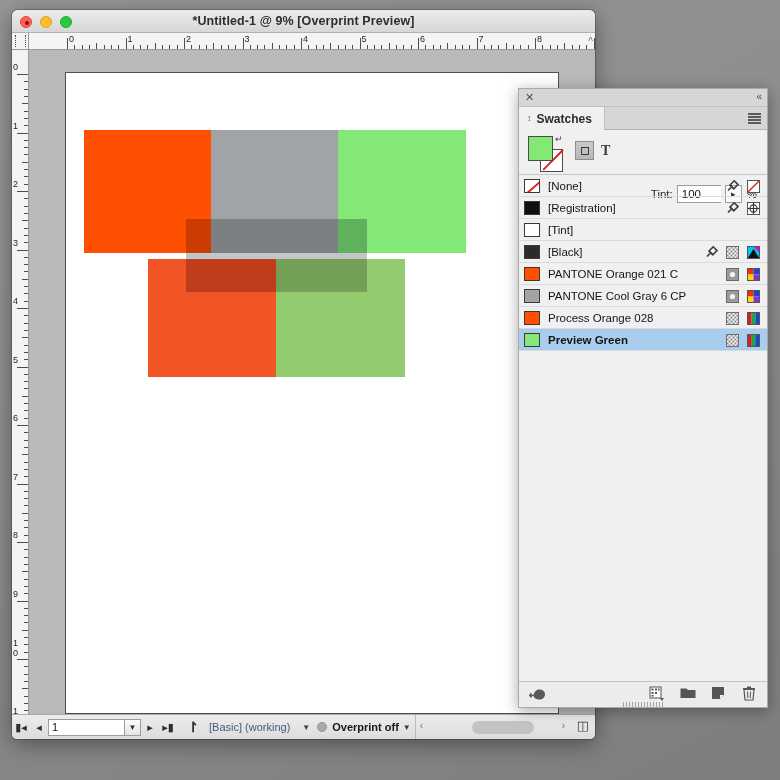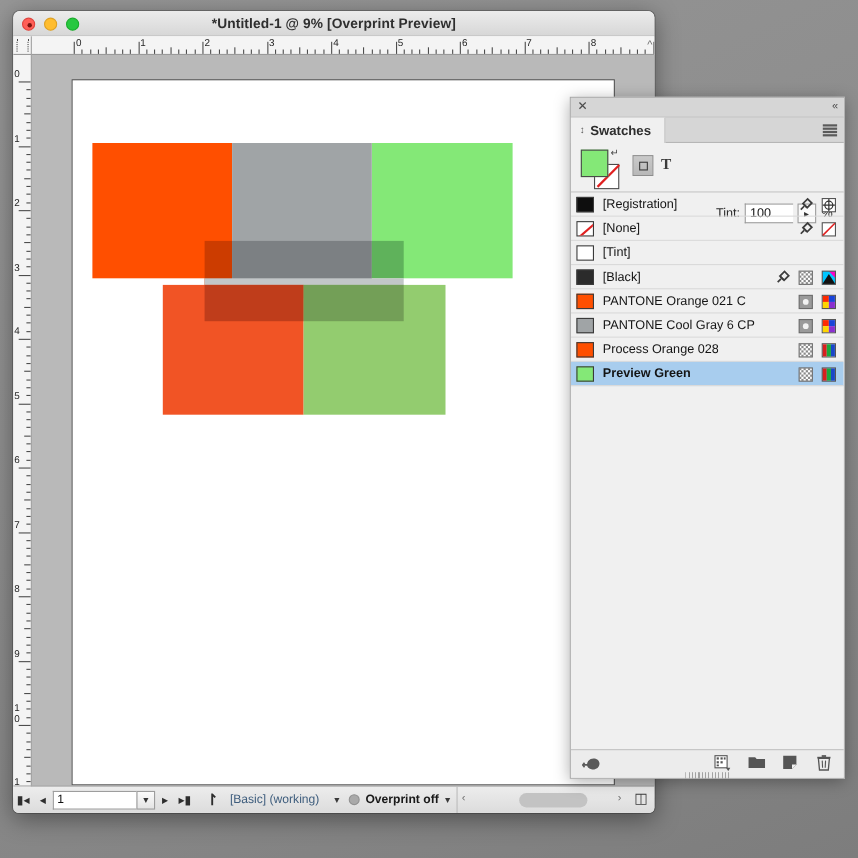--- a/index.html
+++ b/index.html
@@ -593,46 +593,46 @@
       <div class="tint-group">
         <span class="tint-label">Tint:</span>
         <span class="tint-input">100</span>
         <span class="tint-step">▸</span>
         <span class="tint-pct">%</span>
       </div>
     </div>
 
     <div class="swatch-list" id="swatchList">
         <div class="swatch-row">
+          <div class="sw-chip none-chip"></div>
+          <div class="sw-name">[None]</div>
+          <div class="sw-icons">
+            <span class="ico"><svg width="15" height="15" viewBox="0 0 15 15">
+                <path d="M3 11.5 L6 8.5 M5 6 L9.2 1.8 L13 5.6 L8.8 9.8 Z" stroke="#3d3d3d" stroke-width="1.6" fill="none"></path>
+                <path d="M5.5 6.5 L8.5 9.5" stroke="#3d3d3d" stroke-width="1.6"></path>
+              </svg></span>
+            <span class="ico"><svg width="15" height="15" viewBox="0 0 15 15">
+                <rect x="1.5" y="1.5" width="12" height="12" fill="#fff" stroke="#555" stroke-width="1"></rect>
+                <line x1="2" y1="13" x2="13" y2="2" stroke="#e02020" stroke-width="1.4"></line>
+              </svg></span>
+          </div>
+        </div>
+        <div class="swatch-row">
           <div class="sw-chip" style="background: rgb(14, 14, 14);"></div>
           <div class="sw-name">[Registration]</div>
           <div class="sw-icons">
             <span class="ico"><svg width="15" height="15" viewBox="0 0 15 15">
                 <path d="M3 11.5 L6 8.5 M5 6 L9.2 1.8 L13 5.6 L8.8 9.8 Z" stroke="#3d3d3d" stroke-width="1.6" fill="none"></path>
                 <path d="M5.5 6.5 L8.5 9.5" stroke="#3d3d3d" stroke-width="1.6"></path>
               </svg></span>
             <span class="ico"><svg width="15" height="15" viewBox="0 0 15 15">
                 <rect x="1.5" y="1.5" width="12" height="12" fill="#fff" stroke="#555" stroke-width="1"></rect>
                 <circle cx="7.5" cy="7.5" r="3.6" fill="none" stroke="#333" stroke-width="1.1"></circle>
                 <line x1="7.5" y1="2" x2="7.5" y2="13" stroke="#333" stroke-width="1.1"></line>
                 <line x1="2" y1="7.5" x2="13" y2="7.5" stroke="#333" stroke-width="1.1"></line>
-              </svg></span>
-          </div>
-        </div>
-        <div class="swatch-row">
-          <div class="sw-chip none-chip"></div>
-          <div class="sw-name">[None]</div>
-          <div class="sw-icons">
-            <span class="ico"><svg width="15" height="15" viewBox="0 0 15 15">
-                <path d="M3 11.5 L6 8.5 M5 6 L9.2 1.8 L13 5.6 L8.8 9.8 Z" stroke="#3d3d3d" stroke-width="1.6" fill="none"></path>
-                <path d="M5.5 6.5 L8.5 9.5" stroke="#3d3d3d" stroke-width="1.6"></path>
-              </svg></span>
-            <span class="ico"><svg width="15" height="15" viewBox="0 0 15 15">
-                <rect x="1.5" y="1.5" width="12" height="12" fill="#fff" stroke="#555" stroke-width="1"></rect>
-                <line x1="2" y1="13" x2="13" y2="2" stroke="#e02020" stroke-width="1.4"></line>
               </svg></span>
           </div>
         </div>
         <div class="swatch-row">
           <div class="sw-chip" style="background: rgb(255, 255, 255);"></div>
           <div class="sw-name">[Tint]</div>
           <div class="sw-icons"></div>
         </div>
         <div class="swatch-row">
           <div class="sw-chip" style="background: rgb(43, 43, 43);"></div>

